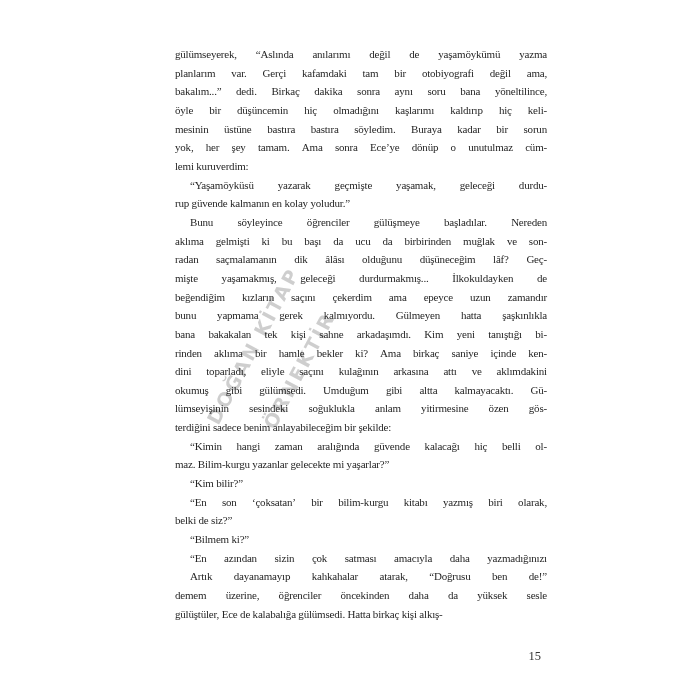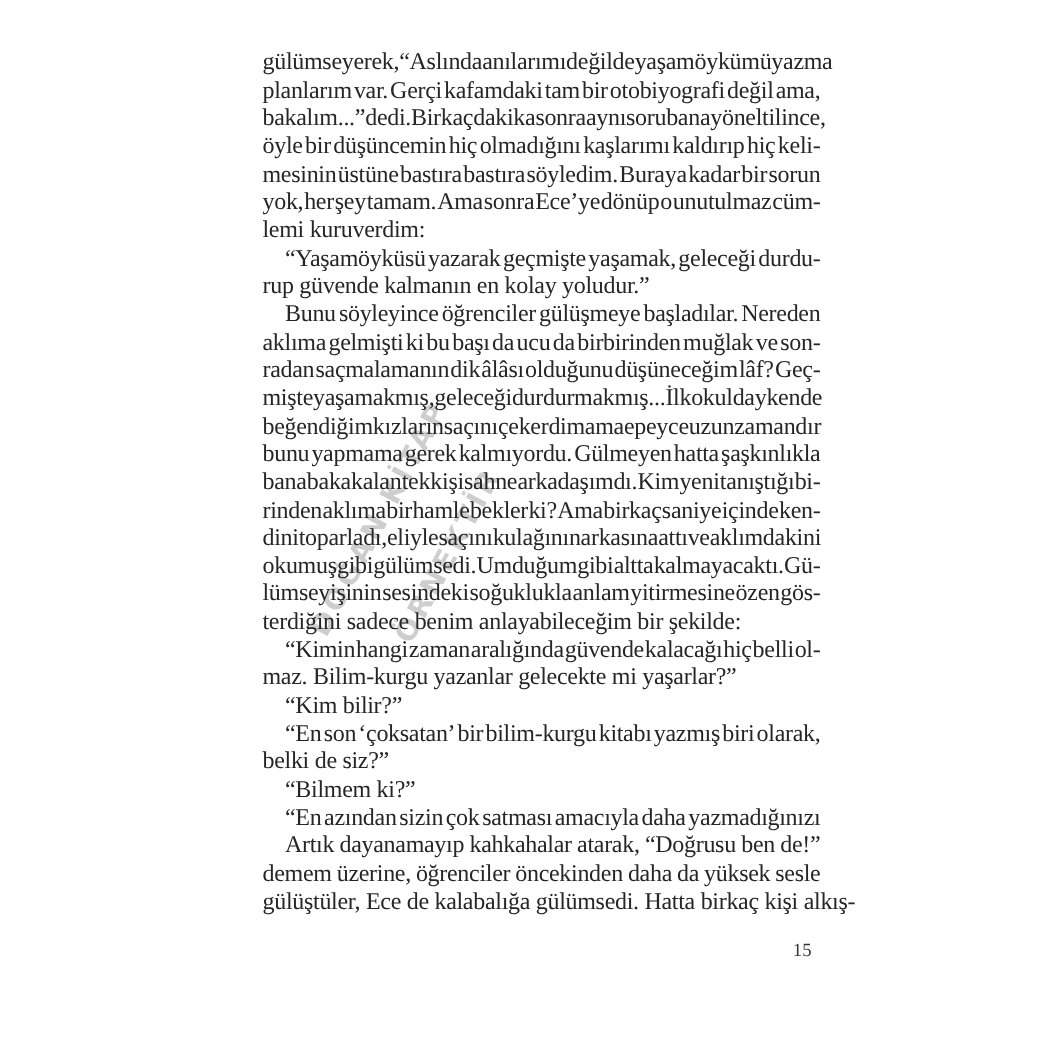--- a/index.html
+++ b/index.html
@@ -25,40 +25,40 @@
     line-height: 52px;
     color: #c3c3c3;
     opacity: 0.8;
     white-space: nowrap;
     z-index: 0;
     user-select: none;
   }
   .text-block {
     position: absolute;
     left: 175px;
-    top: 33px;
+    top: 45px;
     width: 372px;
     z-index: 1;
     color: #262626;
-    font-size: 16px;
+    font-size: 11px;
     letter-spacing: -0.2px;
   }
   .line {
     line-height: 18.65px;
     white-space: nowrap;
   }
   .line.just {
     display: flex;
     justify-content: space-between;
   }
   .line.just span { display: inline-block; }
   .line.indent { padding-left: 15px; }
   .folio {
     position: absolute;
-    top: 626px;
+    top: 649px;
     left: 175px;
     width: 366px;
     text-align: right;
     z-index: 1;
     color: #333333;
     font-size: 12.5px;
     font-family: "Liberation Serif", serif;
   }
 </style>
 </head>

